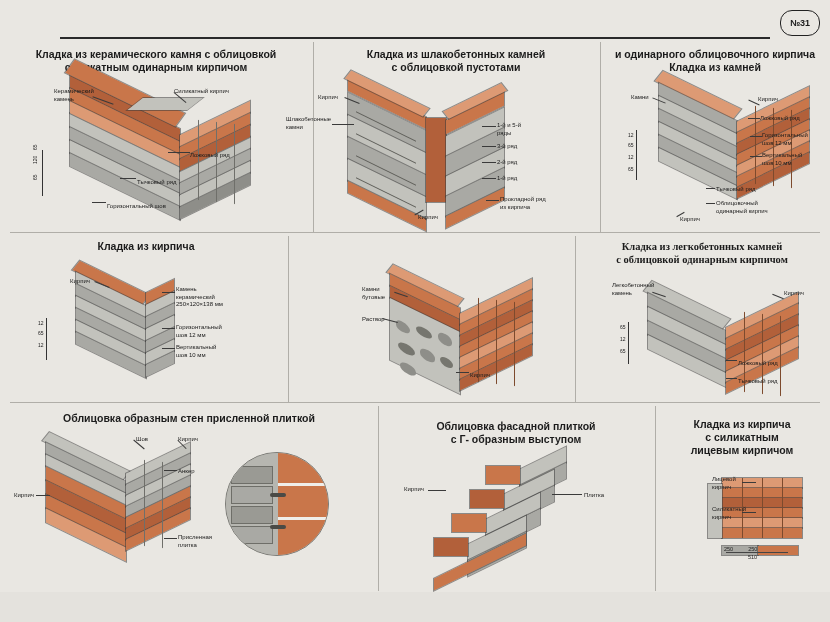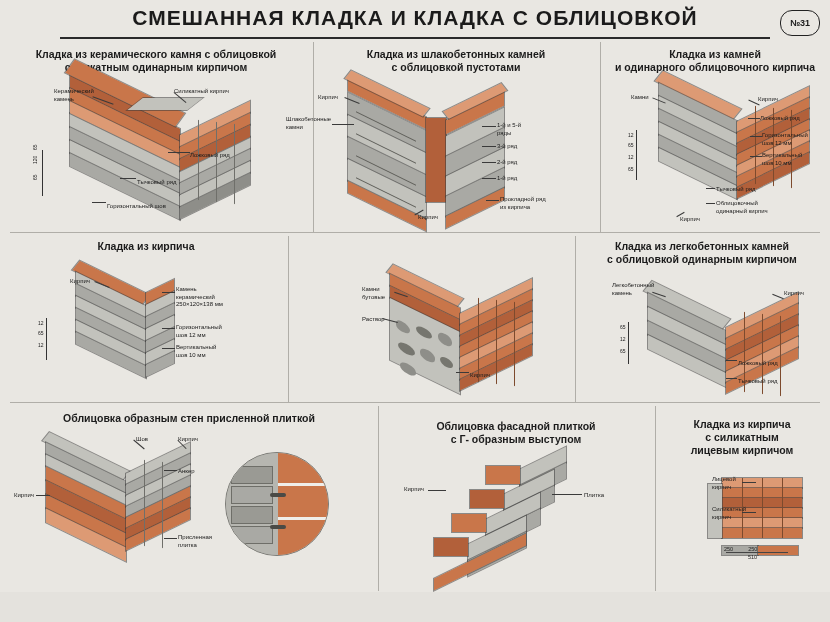--- a/index.html
+++ b/index.html
@@ -60,21 +60,20 @@
   }
   
   .sizebox{position:absolute;font-size:5.5px;color:#222;}
 </style>
 </head>
 <body>
 
 <div id="poster">
 
   <div class="title-bar">
-    <div class="title">СМЕШАННАЯ  КЛАДКА И КЛАДКА С ОБЛИЦОВКОЙ</div>
     <div class="title-rule"></div>
     <div class="badge">№31</div>
   </div>
 
   <div class="vline" style="left:313px;top:42px;height:190px;"></div>
   <div class="vline" style="left:600px;top:42px;height:190px;"></div>
   <div class="hline" style="left:10px;top:232px;width:810px;"></div>
   <div class="vline" style="left:288px;top:236px;height:166px;"></div>
   <div class="vline" style="left:575px;top:236px;height:166px;"></div>
   <div class="hline" style="left:10px;top:402px;width:810px;"></div>
@@ -191,22 +190,22 @@
 
   <div class="lbl" style="left:500px;top:196px;">
     <span>Прокладной ряд</span><br>
     <span>из кирпича</span>
   </div>
   <div class="leader" style="left:486px;top:200px;width:13px;"></div>
   <div class="lbl" style="left:418px;top:214px;">Кирпич</div>
   <div class="leader" style="left:414px;top:212px;width:10px;transform:rotate(-30deg);"></div>
 
   <div class="cap" style="left:604px;top:48px;width:222px;">
+    <div>и одинарного облицовочного кирпича</div>
     <div>Кладка из камней</div>
-    <div>и одинарного облицовочного кирпича</div>
   </div>
 
   <div class="art" style="left:625px;top:84px;width:200px;height:130px;">
 
     <div class="blk c-br3 ol" style="left:34px;top:4px;width:78px;height:14px;transform:skewY(26deg) skewX(-30deg);"></div>
 
     <div class="blk c-gr ol" style="left:34px;top:18px;width:78px;height:13px;transform:skewY(26deg);"></div>
     <div class="blk c-gr3 ol" style="left:34px;top:31px;width:78px;height:13px;transform:skewY(26deg);"></div>
     <div class="blk c-gr ol" style="left:34px;top:44px;width:78px;height:13px;transform:skewY(26deg);"></div>
     <div class="blk c-gr3 ol" style="left:34px;top:57px;width:78px;height:13px;transform:skewY(26deg);"></div>
@@ -340,21 +339,21 @@
   <div class="lbl" style="left:362px;top:286px;">
     <span>Камни</span><br>
     <span>бутовые</span>
   </div>
   <div class="leader" style="left:394px;top:294px;width:14px;transform:rotate(18deg);"></div>
   <div class="lbl" style="left:362px;top:316px;">Раствор</div>
   <div class="leader" style="left:382px;top:320px;width:16px;transform:rotate(14deg);"></div>
   <div class="lbl" style="left:470px;top:372px;">Кирпич</div>
   <div class="leader" style="left:456px;top:372px;width:13px;"></div>
 
-  <div class="cap" style="left:580px;top:240px;width:244px;">
+  <div class="cap" style="left:580px;top:240px;width:244px;font-family:Liberation Serif, serif;">
     <div>Кладка из легкобетонных камней</div>
     <div>с облицовкой одинарным кирпичом</div>
   </div>
 
   <div class="art" style="left:618px;top:276px;width:206px;height:120px;">
 
     <div class="blk c-gr3 ol" style="left:30px;top:22px;width:78px;height:14px;transform:skewY(26deg) skewX(-30deg);"></div>
 
     <div class="blk c-gr ol" style="left:30px;top:36px;width:78px;height:14px;transform:skewY(26deg);"></div>
     <div class="blk c-gr3 ol" style="left:30px;top:50px;width:78px;height:14px;transform:skewY(26deg);"></div>

